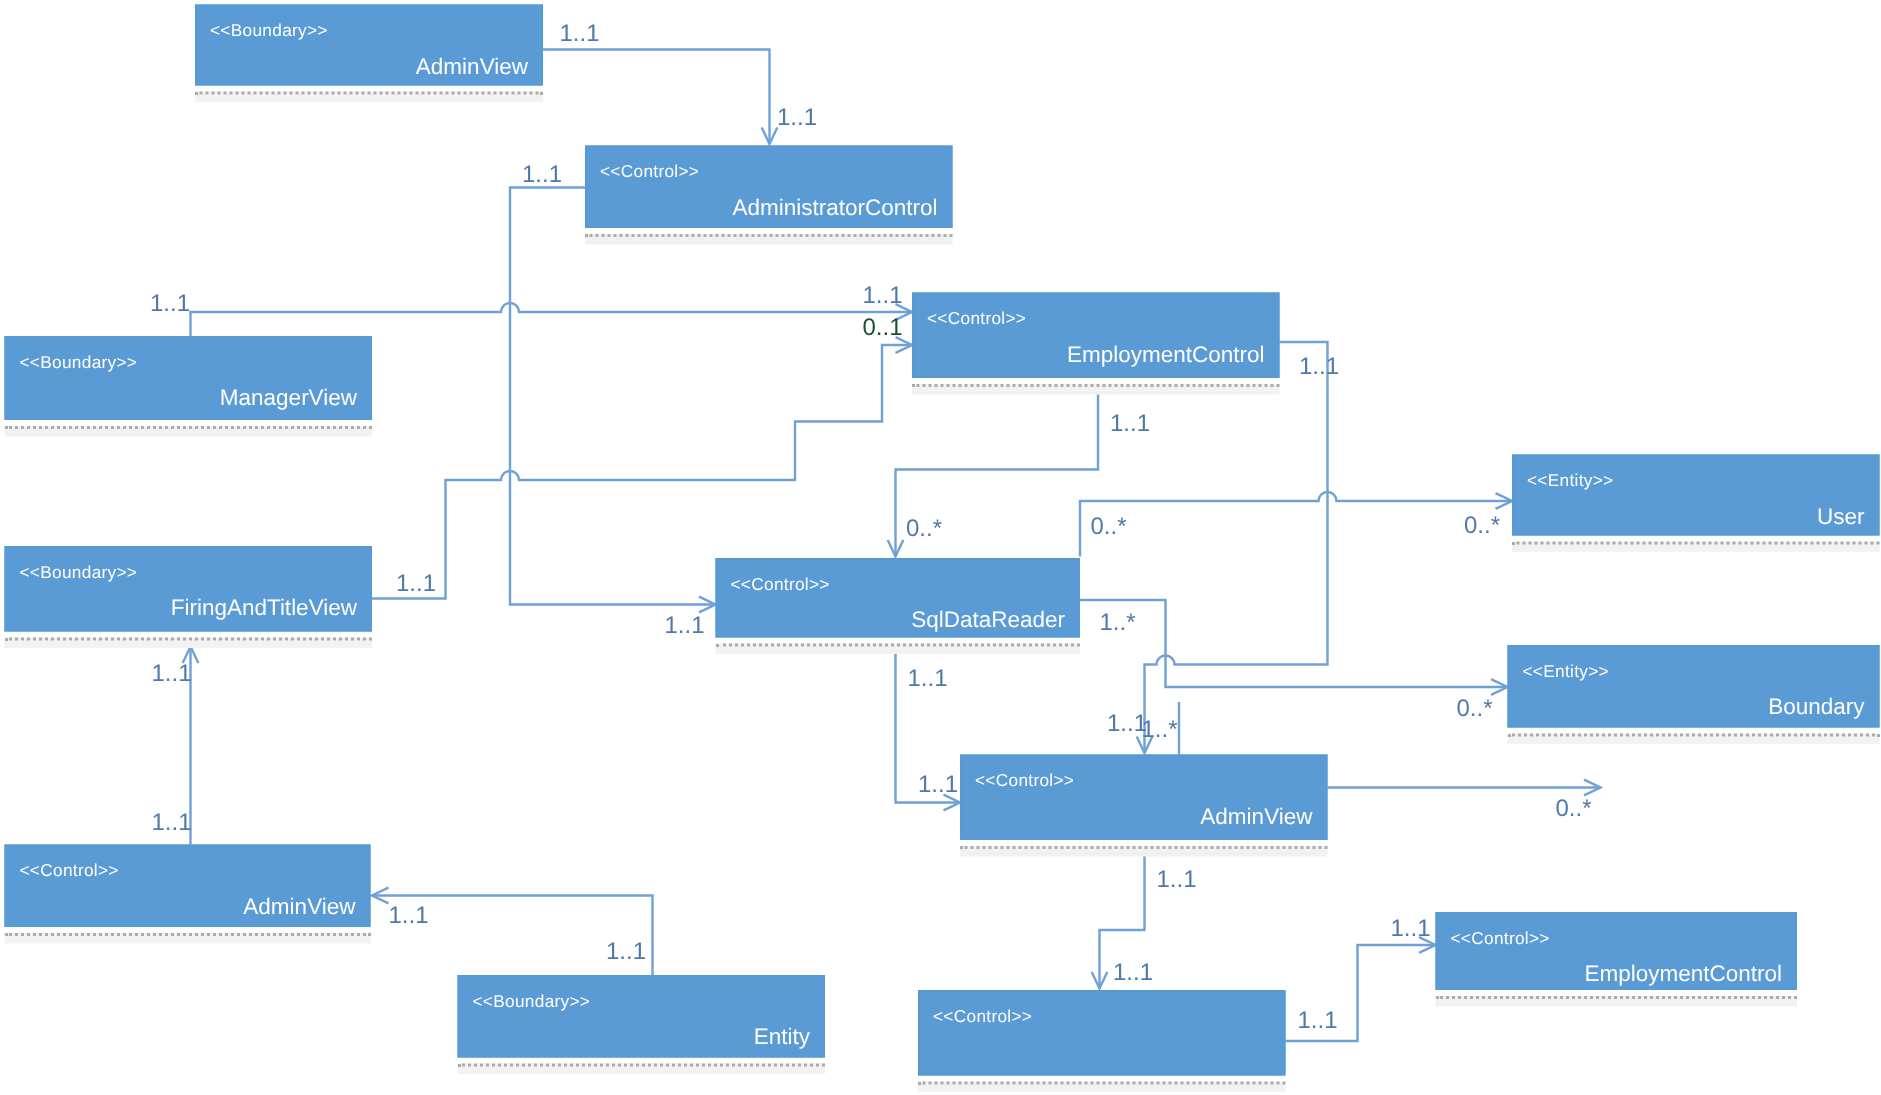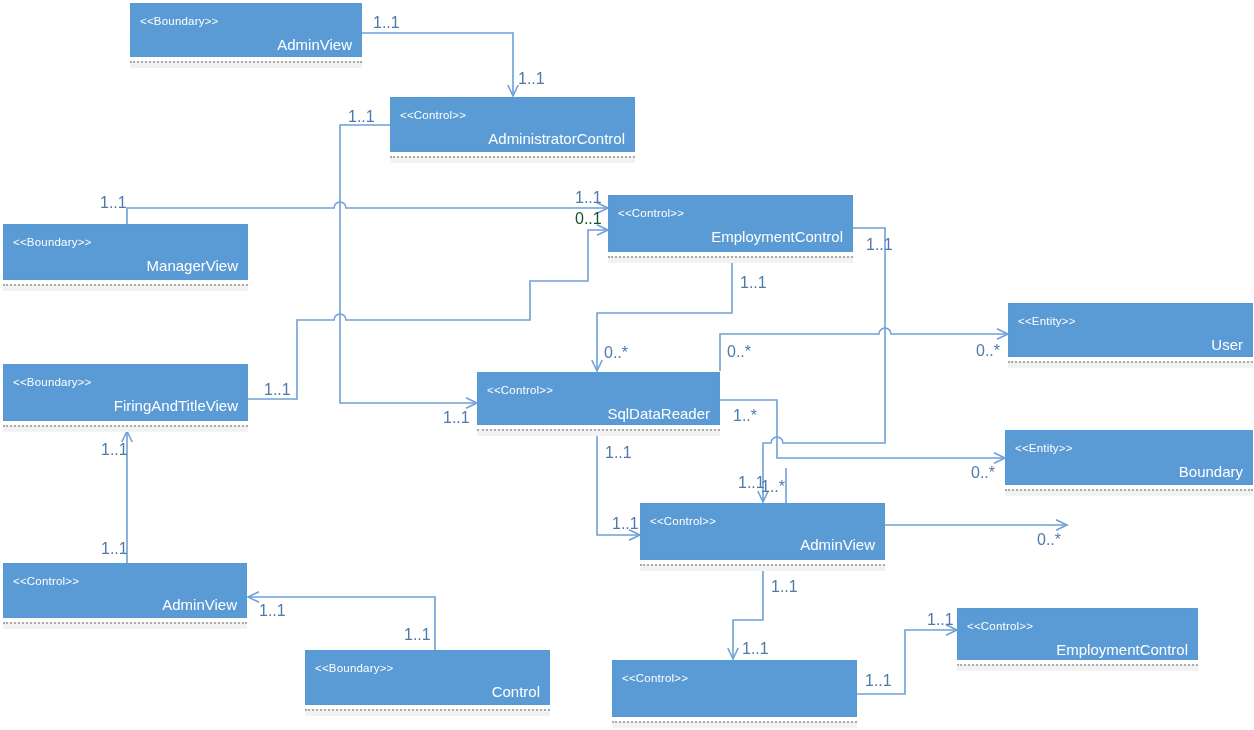--- a/index.html
+++ b/index.html
@@ -121,21 +121,21 @@
       <div class="nm">AdminView</div>
     </div>
     <div class="band" style="left: 640px; top: 564px; width: 245px; border-top-color: rgb(171, 171, 171); background: rgb(242, 242, 242);"></div>
     <div class="uml-node" style="left: 3px; top: 563px; width: 244px; height: 55px; background: rgb(91, 155, 213); border: 1px solid rgb(85, 154, 210);">
       <div class="stereo">&lt;&lt;Control&gt;&gt;</div>
       <div class="nm">AdminView</div>
     </div>
     <div class="band" style="left: 3px; top: 622px; width: 244px; border-top-color: rgb(171, 171, 171); background: rgb(242, 242, 242);"></div>
     <div class="uml-node" style="left: 305px; top: 650px; width: 245px; height: 55px; background: rgb(91, 155, 213); border: 1px solid rgb(85, 154, 210);">
       <div class="stereo">&lt;&lt;Boundary&gt;&gt;</div>
-      <div class="nm">Control</div>
+      <div class="nm">Entity</div>
     </div>
     <div class="band" style="left: 305px; top: 709px; width: 245px; border-top-color: rgb(171, 171, 171); background: rgb(242, 242, 242);"></div>
     <div class="uml-node" style="left: 612px; top: 660px; width: 245px; height: 57px; background: rgb(91, 155, 213); border: 1px solid rgb(85, 154, 210);">
       <div class="stereo">&lt;&lt;Control&gt;&gt;</div>
     </div>
     <div class="band" style="left: 612px; top: 721px; width: 245px; border-top-color: rgb(171, 171, 171); background: rgb(242, 242, 242);"></div>
     <div class="uml-node" style="left: 957px; top: 608px; width: 241px; height: 52px; background: rgb(91, 155, 213); border: 1px solid rgb(85, 154, 210);">
       <div class="stereo">&lt;&lt;Control&gt;&gt;</div>
       <div class="nm">EmploymentControl</div>
     </div>

